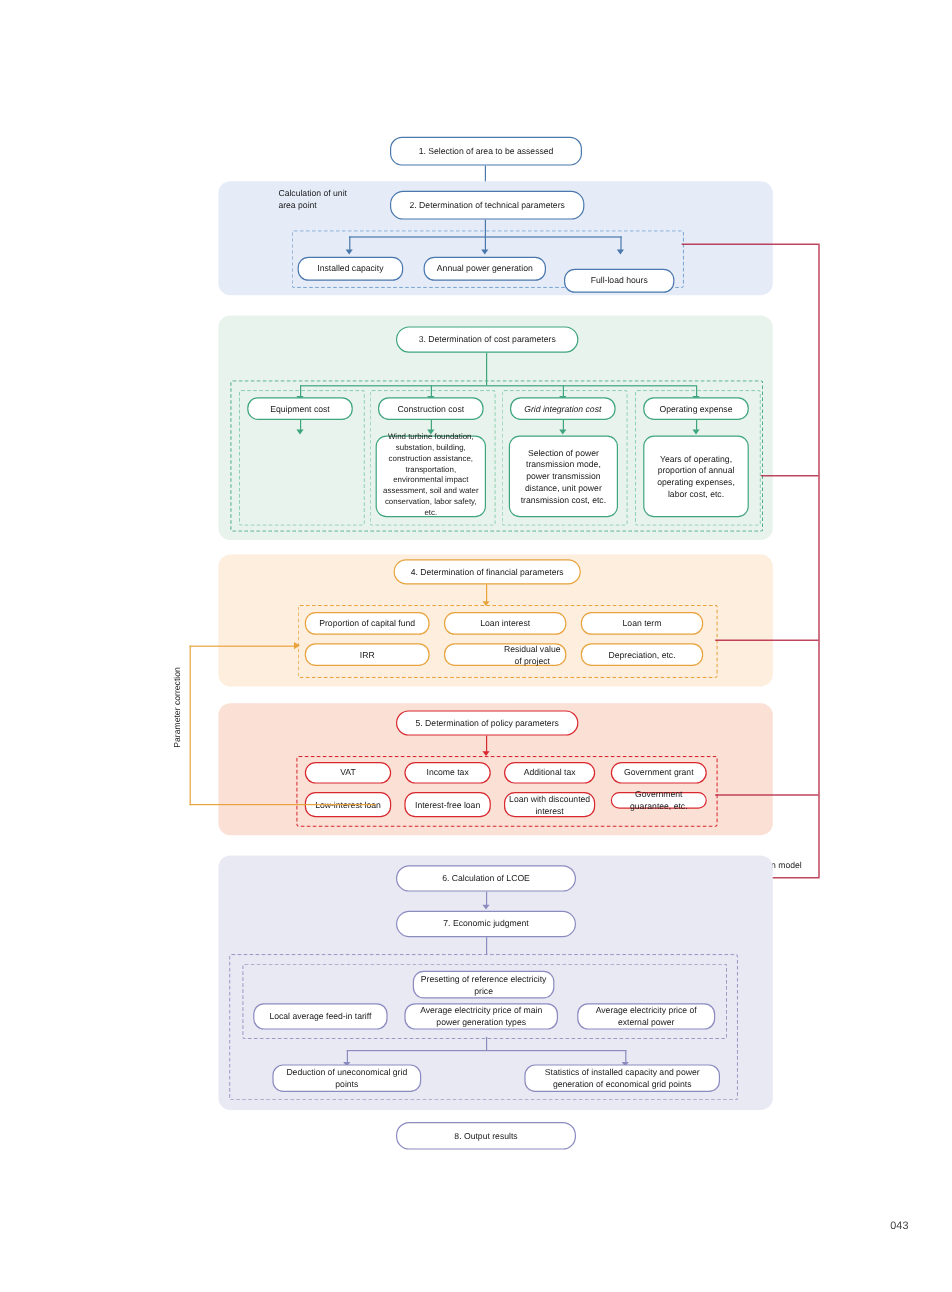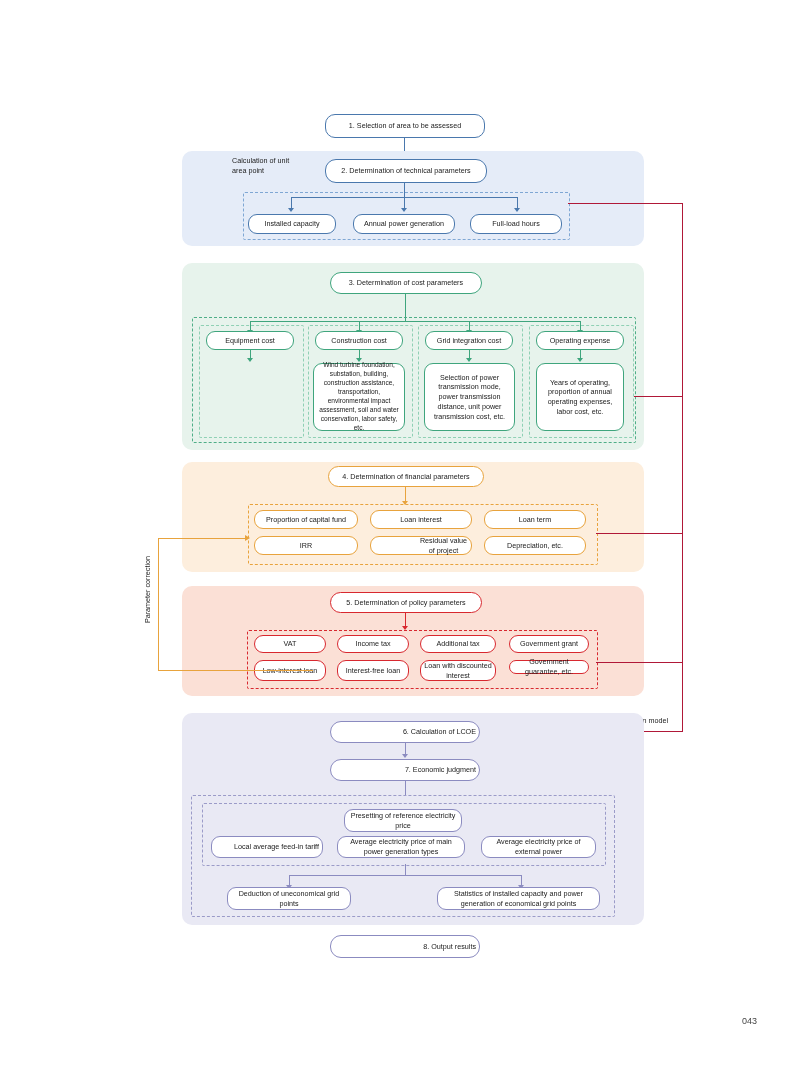--- a/index.html
+++ b/index.html
@@ -26,21 +26,21 @@
 
   
   .node{position:absolute;box-sizing:border-box;background:#ffffff;
         border:1px solid #4c6fa5;border-radius:9px;
         display:flex;align-items:center;justify-content:center;text-align:center;
         font-size:7.2px;line-height:1.35;padding:2px 3px;}
   .n-blue{border-color:#4a78ad;}
   .n-green{border-color:#3fa57d;}
   .n-orange{border-color:#e8a33d;}
   .n-red{border-color:#d8282f;}
-  .n-purple{border-color:#8b8bc0;justify-content:flex-end;}
+  .n-purple{border-color:#8b8bc0;}
   .n-big{border-radius:11px;}
 
   
   .ln{position:absolute;background:#4a78ad;}
   .ln-green{background:#3fa57d;}
   .ln-orange{background:#e8a33d;}
   .ln-red{background:#d8282f;}
   .ln-purple{background:#8b8bc0;}
   .ln-dark-red{background:#b01838;}
 
@@ -94,21 +94,21 @@
   <div class="tip tip-d" style="left:288.3px;top:208px;"></div>
   <div class="tip tip-d" style="left:401.3px;top:208px;"></div>
   <div class="tip tip-d" style="left:514.3px;top:208px;"></div>
 
   <div class="node n-blue" style="left:248px;top:214px;width:88px;height:20px;">
     <span>Installed capacity</span>
   </div>
   <div class="node n-blue" style="left:353px;top:214px;width:102px;height:20px;">
     <span>Annual power generation</span>
   </div>
-  <div class="node n-blue" style="left:470px;top:214px;width:92px;height:20px;">
+  <div class="node n-blue" style="left:470px;top:224px;width:92px;height:20px;">
     <span>Full-load hours</span>
   </div>
 
   <div class="fat fat-blue" style="left:393px;top:248px;"></div>
 
   <div class="band band-cost" style="left:182px;top:263px;width:462px;height:187px;"></div>
 
   <div class="node n-green n-big" style="left:330px;top:272px;width:152px;height:22px;">
     <span>3. Determination of cost parameters</span>
   </div>
@@ -130,21 +130,21 @@
   <div class="dash dash-green-in" style="left:308px;top:325px;width:103px;height:111px;"></div>
   <div class="dash dash-green-in" style="left:418px;top:325px;width:103px;height:111px;"></div>
   <div class="dash dash-green-in" style="left:529px;top:325px;width:103px;height:111px;"></div>
 
   <div class="node n-green" style="left:206px;top:331px;width:88px;height:19px;">
     <span>Equipment cost</span>
   </div>
   <div class="node n-green" style="left:315px;top:331px;width:88px;height:19px;">
     <span>Construction cost</span>
   </div>
-  <div class="node n-green" style="left:425px;top:331px;width:88px;height:19px;">
+  <div class="node n-green" style="left:425px;top:331px;width:88px;height:19px;font-style:italic;">
     <span>Grid integration cost</span>
   </div>
   <div class="node n-green" style="left:536px;top:331px;width:88px;height:19px;">
     <span>Operating expense</span>
   </div>
 
   <div class="ln ln-green" style="left:250px;top:350px;width:1px;height:9px;"></div>
   <div class="tip tip-d g" style="left:247.3px;top:358px;"></div>
   <div class="ln ln-green" style="left:359px;top:350px;width:1px;height:9px;"></div>
   <div class="tip tip-d g" style="left:356.3px;top:358px;"></div>

